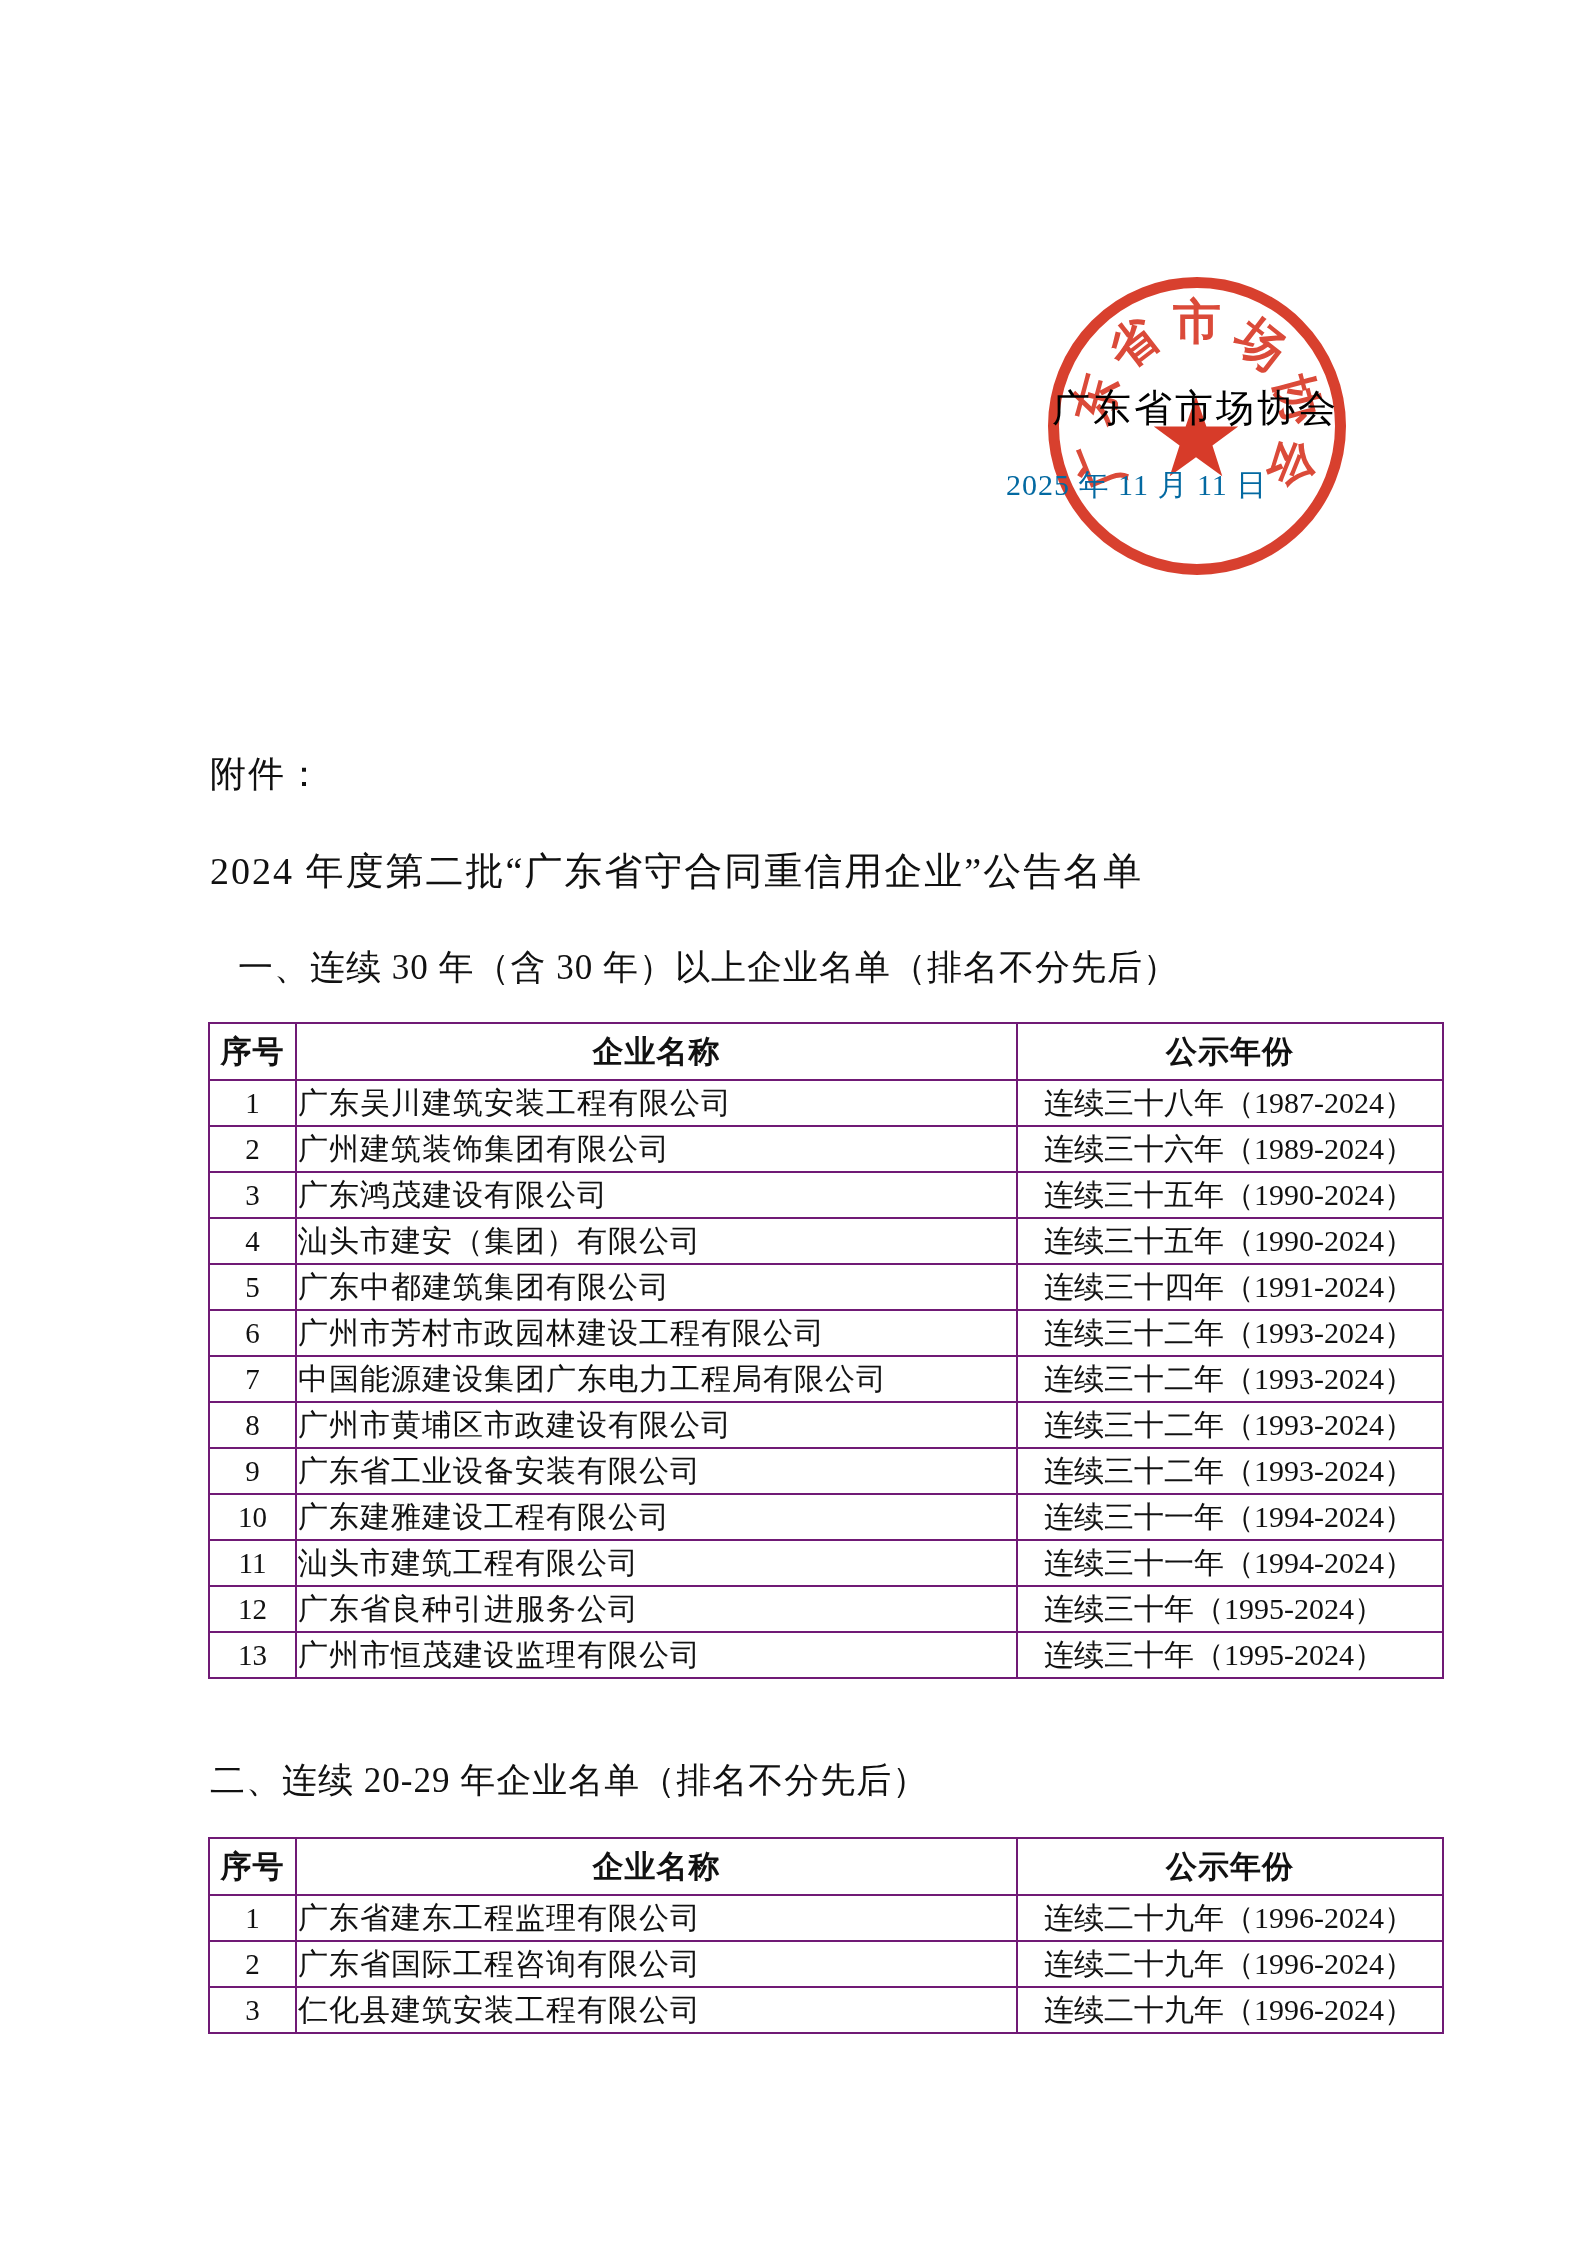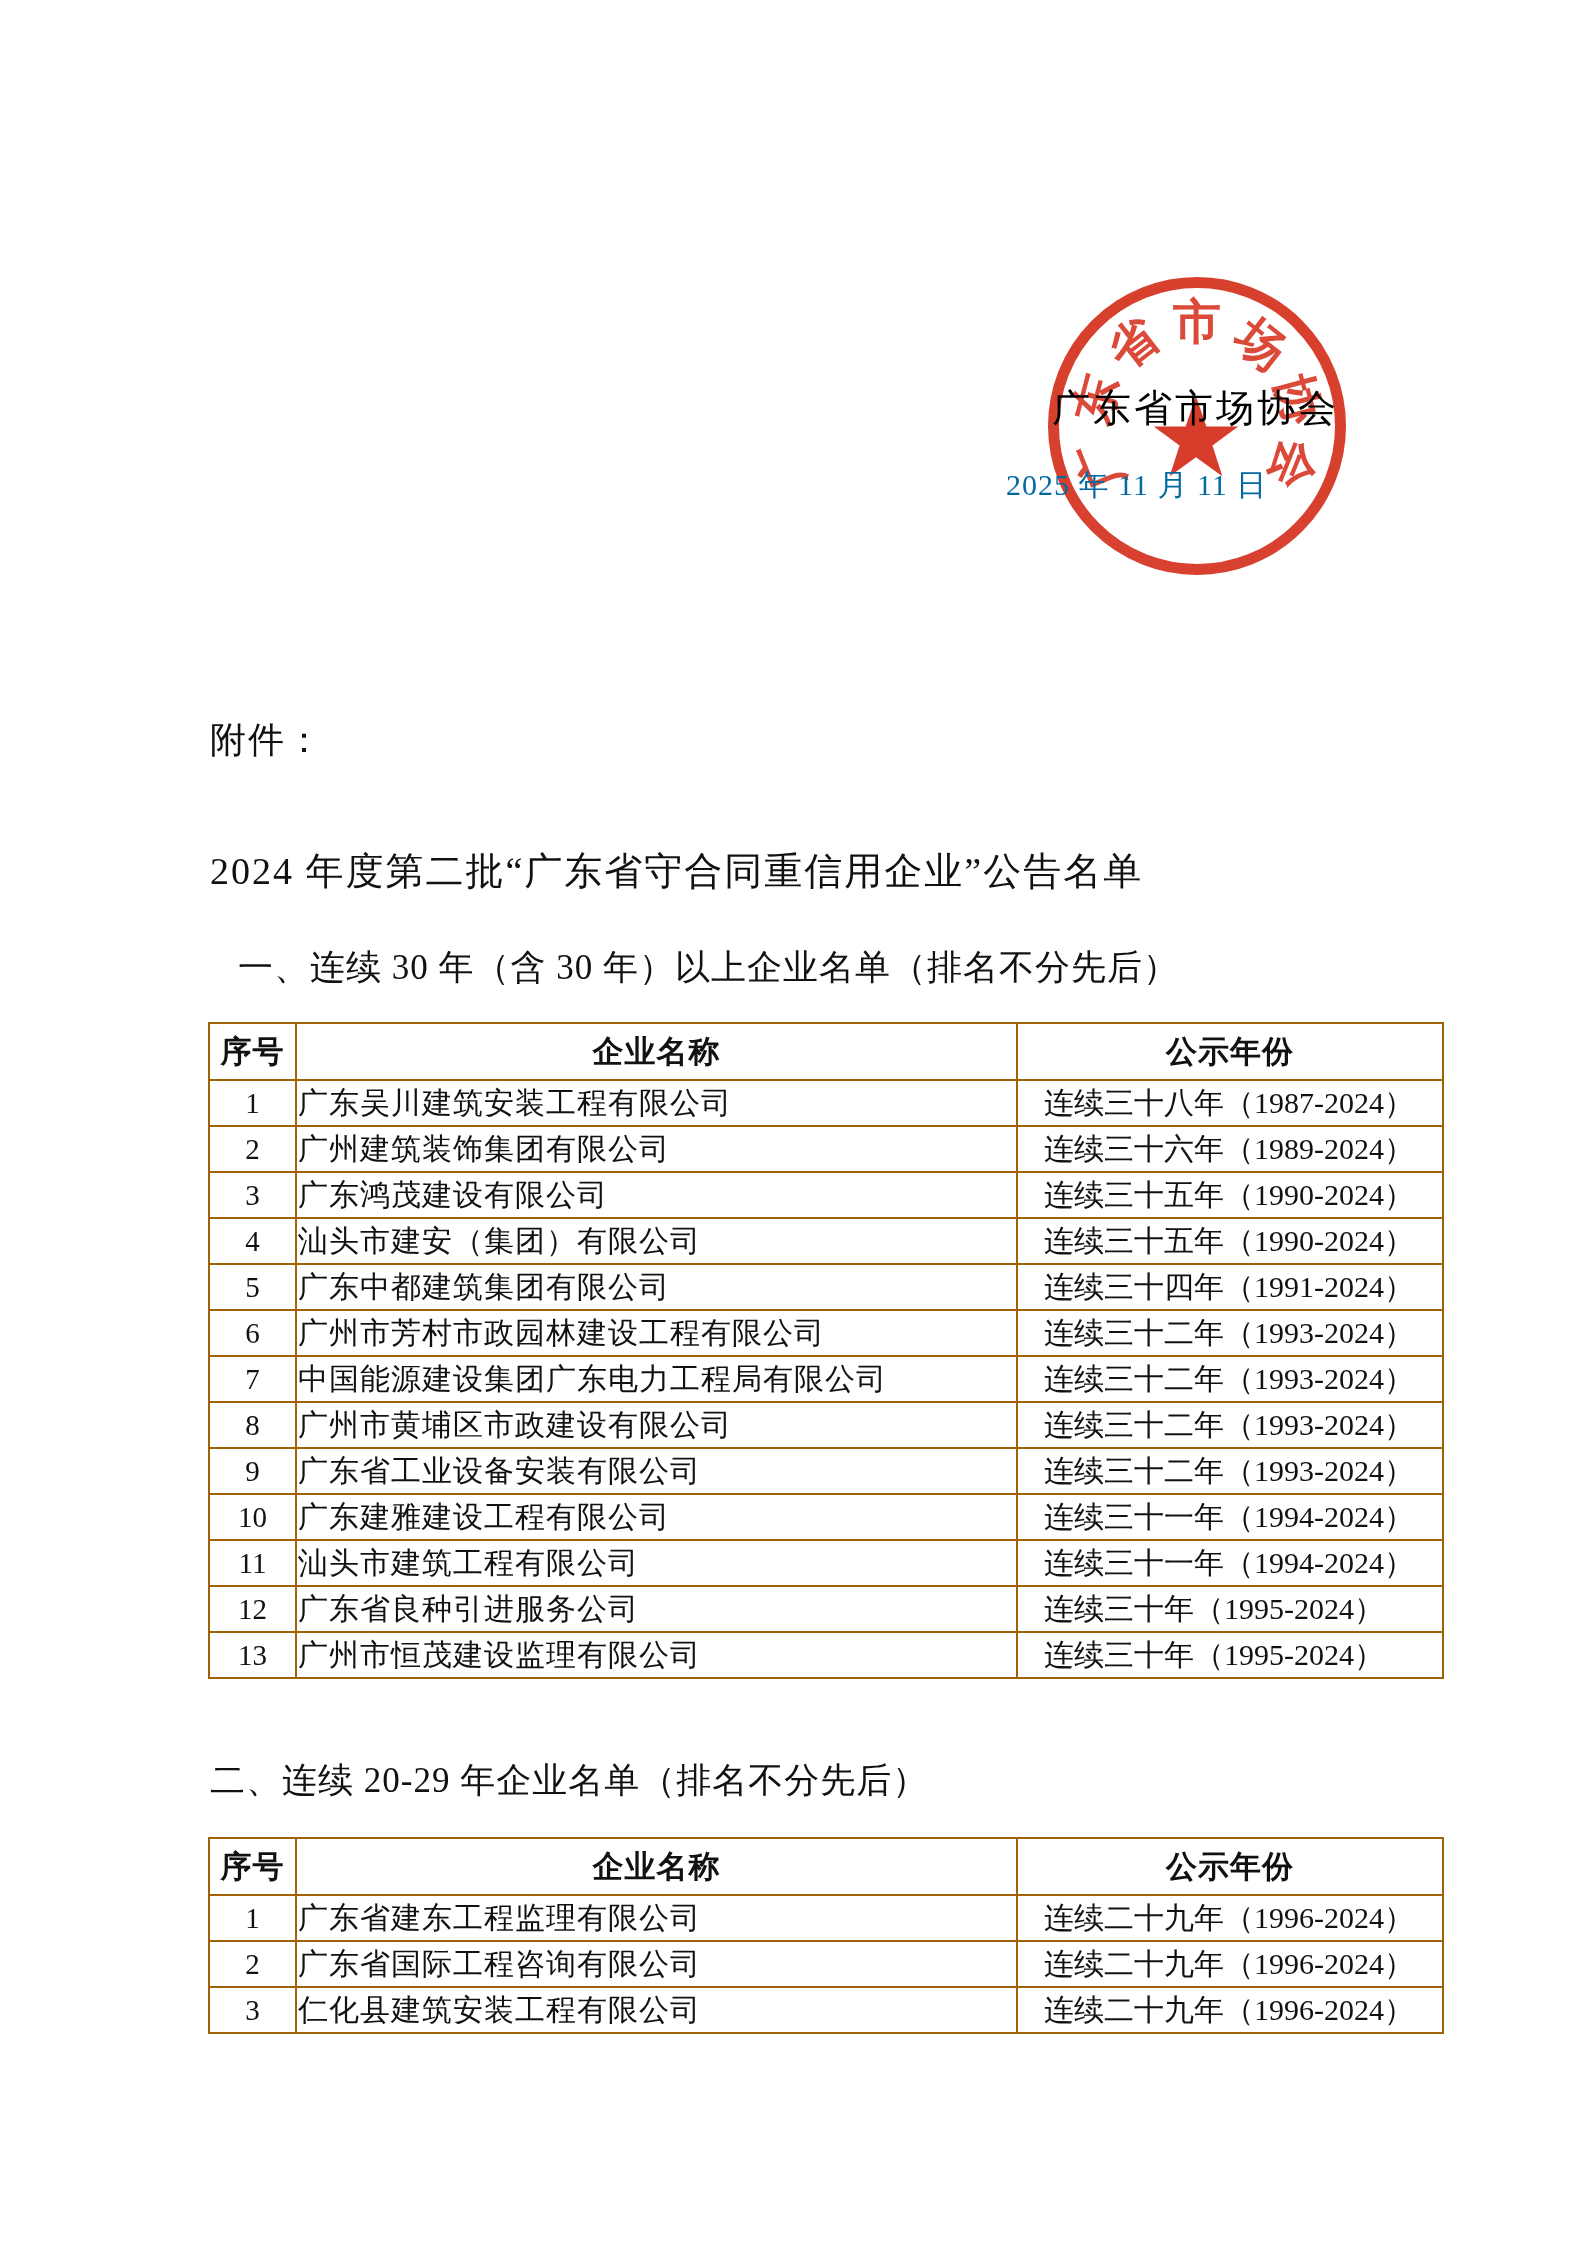--- a/index.html
+++ b/index.html
@@ -37,21 +37,21 @@
     color:#000000; white-space:nowrap;
   }
   .stamp-date-line {
     position:absolute; left:1006px; top:465px;
     font-size:30px; letter-spacing:1px;
     color:#0369a1; white-space:nowrap;
   }
 
   
   .attachment-label {
-    position:absolute; left:210px; top:716px;
+    position:absolute; left:210px; top:750px;
     font-size:36px; letter-spacing:2px;
   }
   .doc-title {
     position:absolute; left:210px; top:846px;
     font-size:38px; letter-spacing:2px; white-space:nowrap;
   }
   .section-heading-1 {
     position:absolute; left:210px; top:944px;
     font-size:35px; letter-spacing:1px; white-space:nowrap;margin-left:28px;
   }
@@ -66,21 +66,21 @@
     width:1234px;
     border-collapse:collapse;
     table-layout:fixed;
   }
   .table-1 { top:1022px; }
   .table-2 { top:1837px; }
   .doc-table col.c-no   { width:87px; }
   .doc-table col.c-name { width:721px; }
   .doc-table col.c-year { width:426px; }
   .doc-table th, .doc-table td {
-    border:2px solid #a16207;
+    border:2px solid #701a75;
     vertical-align:middle;
     overflow:hidden; white-space:nowrap;
   }
   .doc-table th {
     height:53px;
     font-size:31px; font-weight:bold;
     text-align:center; letter-spacing:1px;
   }
   .doc-table td { height:42px; font-size:30px; }
   .doc-table td:nth-child(1) { text-align:center; font-size:29px; }

